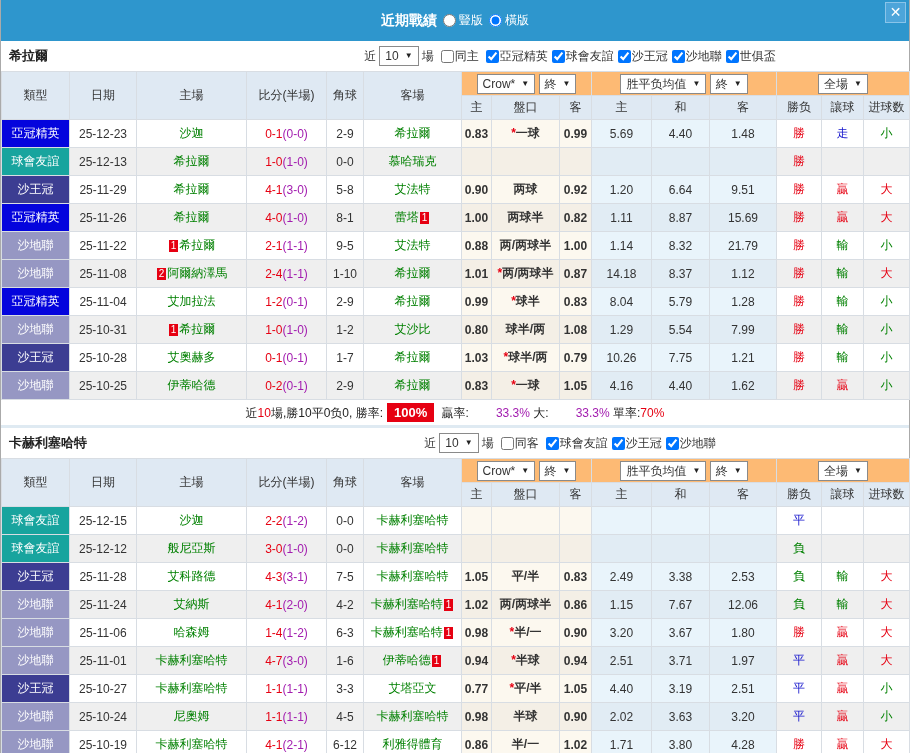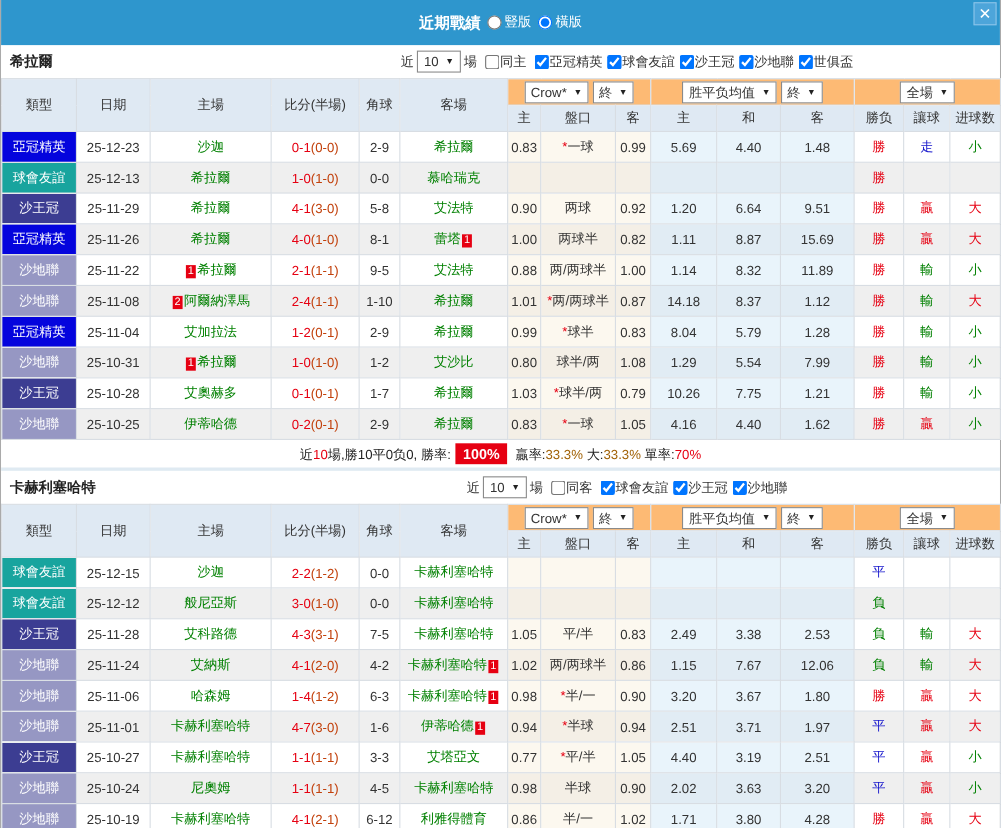--- a/index.html
+++ b/index.html
@@ -26,34 +26,34 @@
 
   
   table { border-collapse:collapse; width:100%; table-layout:fixed; font-size:12px; }
   td,th { border:1px solid #d8dde3; text-align:center; padding:0 1px; white-space:nowrap; overflow:hidden; }
   thead th { background:#dfe9f3; font-weight:normal; color:#333; height:24px; }
   thead th.selrow { background:#fdba74; }
   tbody td { height:28px; }
   tbody td.type { color:#fff; }
   tr.even td.plain { background:#efefef;margin-left:38px; }
   tr.even td.outc  { background:#efefef; }
-  td.c-odds { background:#fcf8ef; }
+  td.c-odds { background:#fcf8ef;font-weight:bold; }
   tr.even td.c-odds { background:#f4efe6; }
   td.c-avg { background:#e9f4fb; }
   tr.even td.c-avg { background:#e1ecf4; }
   .team { color:#008000; }
   .score-main { color:#e60012; }
-  .score-half { color:#c2410c; }
+  .score-half { color:#a21caf; }
   .badge { background:#e60012; color:#fff; font-size:10px; padding:0 2px; line-height:12px; display:inline-block; margin:0 1px; }
   .star { color:#e60012; }
 
   
   .summary { height:25px; line-height:25px; text-align:center; background:#fff; font-size:12px; color:#222; }
   .sum-red { color:#e60012; }
-  .sum-blue { color:#a16207; }
+  .sum-blue { color:#a21caf;margin-left:27px; }
   .rate-box { background:#e60012; color:#fff; font-weight:bold; font-size:13px; padding:2px 7px; margin:0 4px; }
 </style>
 </head>
 <body>
 
 <div class="page">
 
   <div class="titlebar">
     <span class="title">近期戰績</span>
     <label>
@@ -229,21 +229,21 @@
           <td class="plain">25-11-22</td>
           <td class="plain"><span class="badge">1</span><span class="team">希拉爾</span></td>
           <td class="plain"><span class="score-main">2-1</span><span class="score-half">(1-1)</span></td>
           <td class="plain">9-5</td>
           <td class="plain"><span class="team">艾法特</span></td>
           <td class="c-odds">0.88</td>
           <td class="c-odds">两/两球半</td>
           <td class="c-odds">1.00</td>
           <td class="c-avg">1.14</td>
           <td class="c-avg">8.32</td>
-          <td class="c-avg">11.89</td>
+          <td class="c-avg">21.79</td>
           <td class="outc" style="color: rgb(230, 0, 18);">勝</td>
           <td class="outc" style="color: rgb(0, 128, 0);">輸</td>
           <td class="outc" style="color: rgb(0, 128, 0);">小</td>
         </tr>
         <tr class="even">
           <td class="type" style="background: rgb(150, 151, 195);">沙地聯</td>
           <td class="plain">25-11-08</td>
           <td class="plain"><span class="badge">2</span><span class="team">阿爾納澤馬</span></td>
           <td class="plain"><span class="score-main">2-4</span><span class="score-half">(1-1)</span></td>
           <td class="plain">1-10</td>

